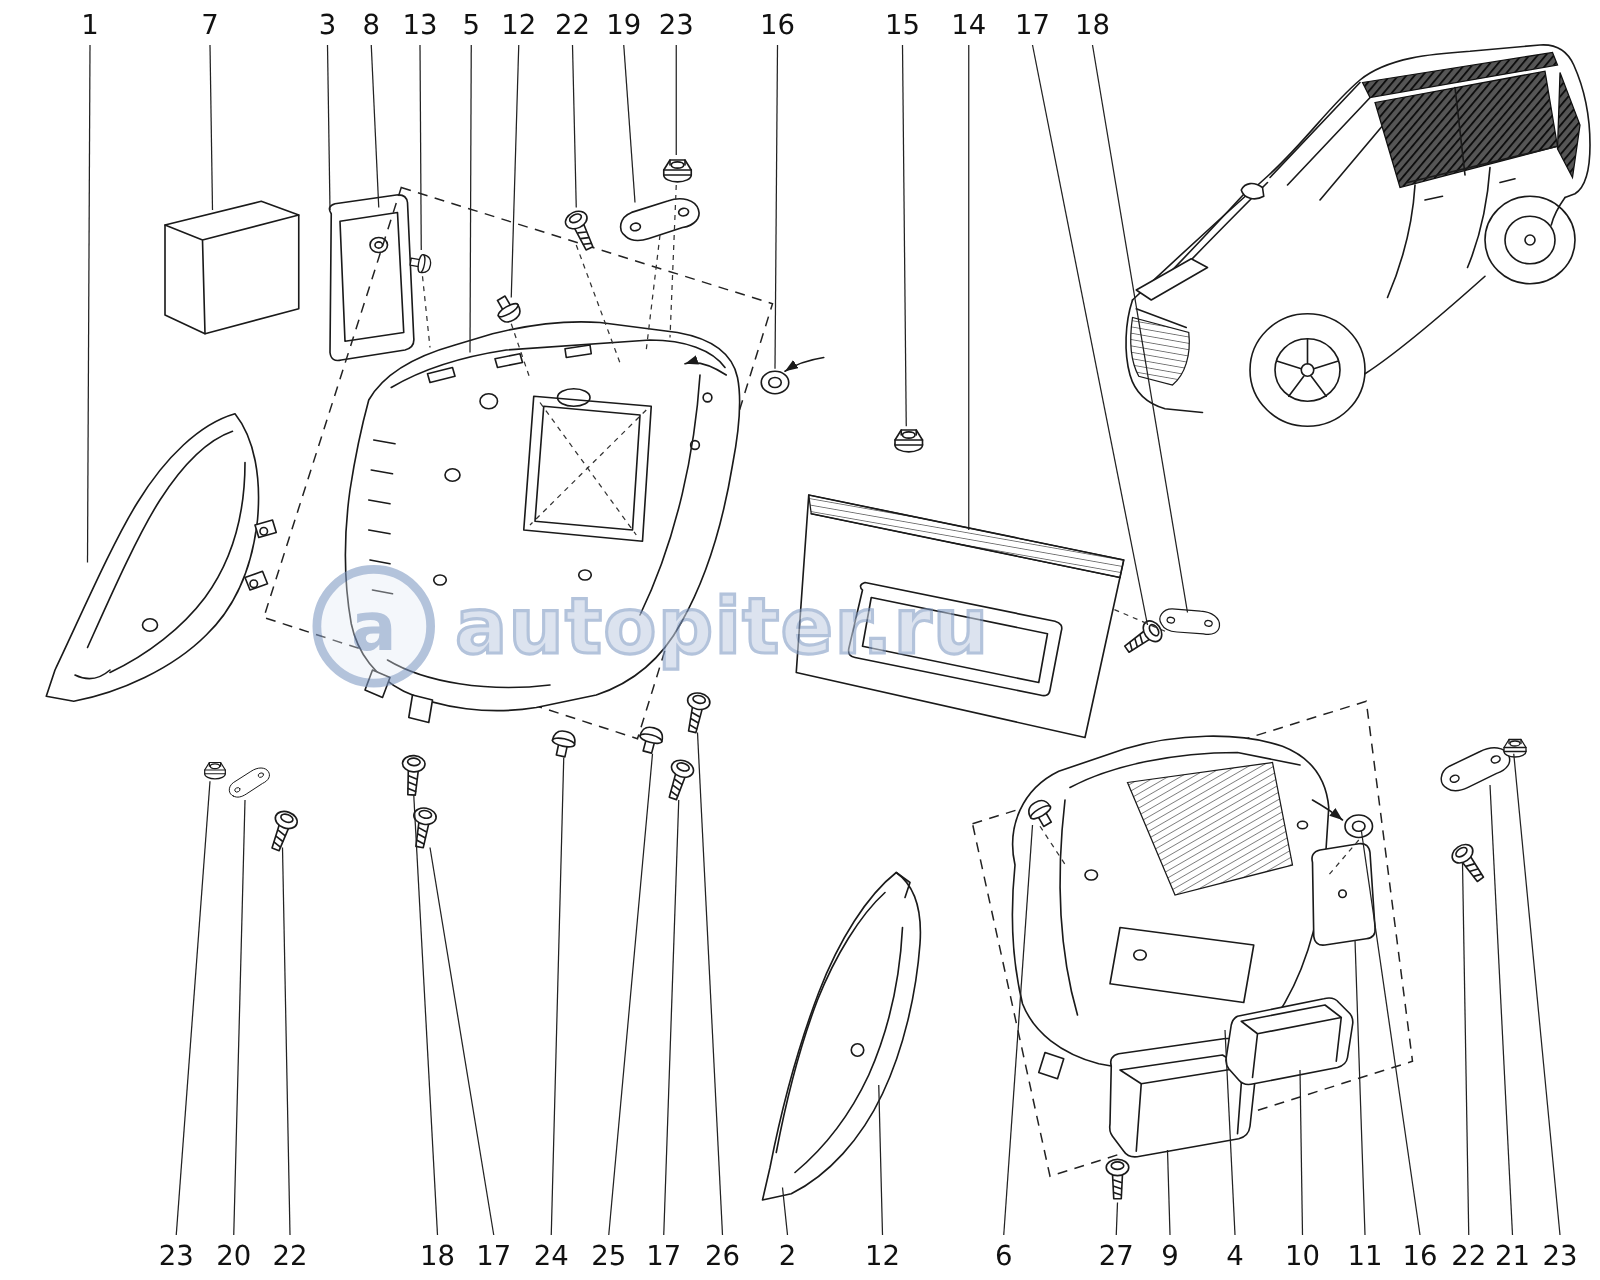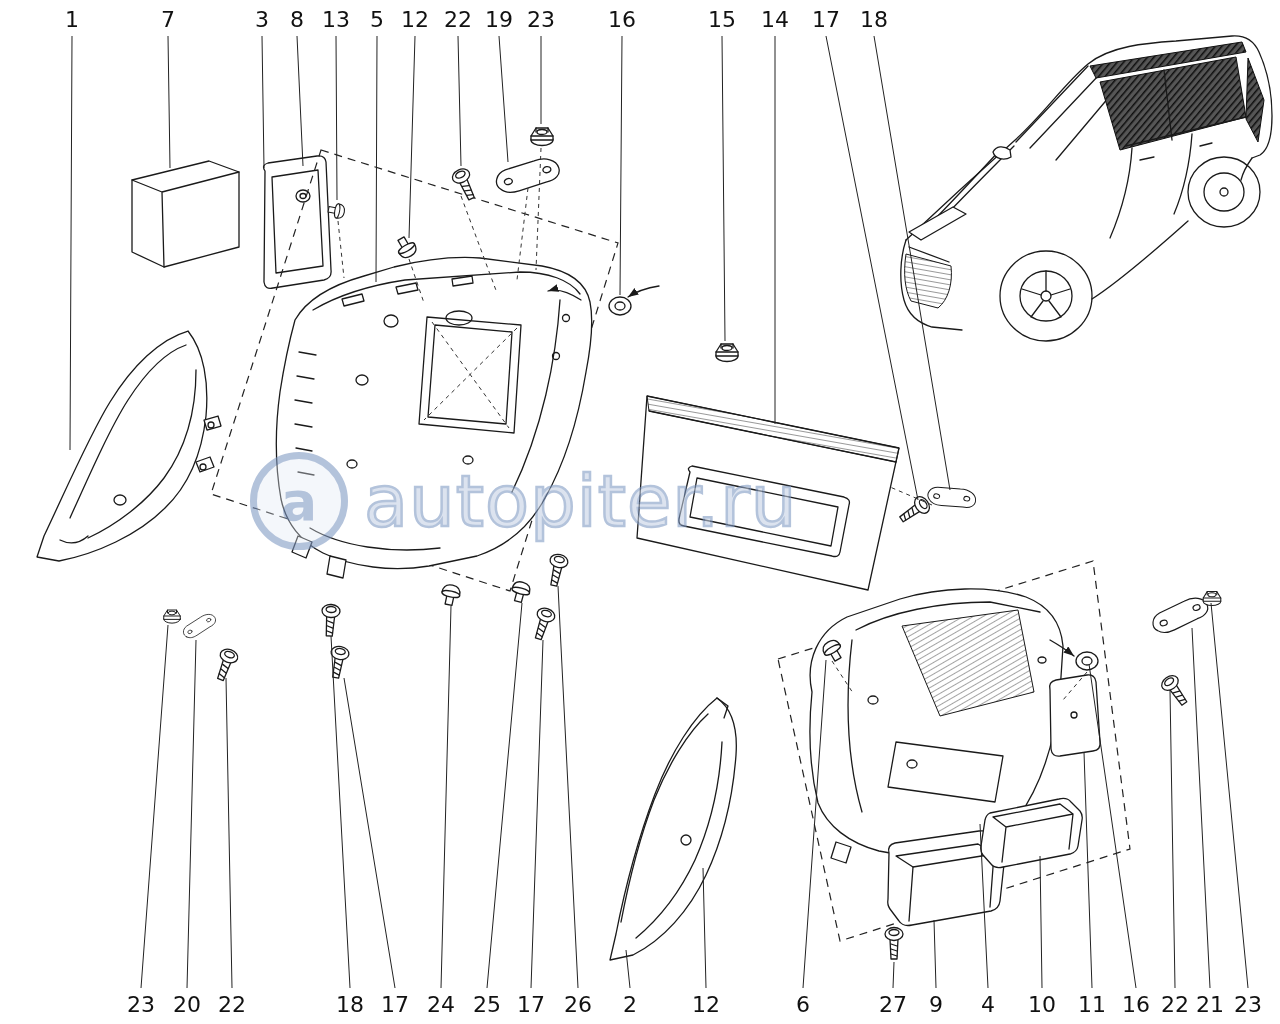--- a/index.html
+++ b/index.html
@@ -10,21 +10,21 @@
   .fw{fill:#fff;}
   .dashb{stroke:#222;fill:none;stroke-width:1.2;stroke-dasharray:8 6;}
   .dash2{stroke:#333;fill:none;stroke-width:1;stroke-dasharray:4 4;}
   .leader{stroke:#222;stroke-width:1;}
   .callout{font-family:"DejaVu Sans",sans-serif;font-size:22px;fill:#111;text-anchor:middle;}
   .watermark{position:absolute;left:250px;top:452px;display:flex;align-items:center;gap:16px;
              opacity:.58;pointer-events:none;}
   .wm-circle{width:84px;height:84px;border:7px solid #7e98c2;border-radius:50%;
              display:flex;align-items:center;justify-content:center;
              color:#7e98c2;font-size:54px;font-weight:bold;background:rgba(226,233,244,.65);}
-  .wm-text{font-size:72px;font-weight:normal;color:#c3d0e4;line-height:1;letter-spacing:1px;
+  .wm-text{font-size:62px;font-weight:bold;color:#c3d0e4;line-height:1;letter-spacing:1px;
            -webkit-text-stroke:2.5px #7e98c2;text-shadow:0 0 1px #7e98c2;}
 </style>
 </head>
 <body>
 
 <div class="stage">
 
 <svg width="1280" height="1024" viewBox="0 0 1280 1024">
   <defs>
     <marker id="arr" markerWidth="10" markerHeight="8" refX="8" refY="3" orient="auto">

